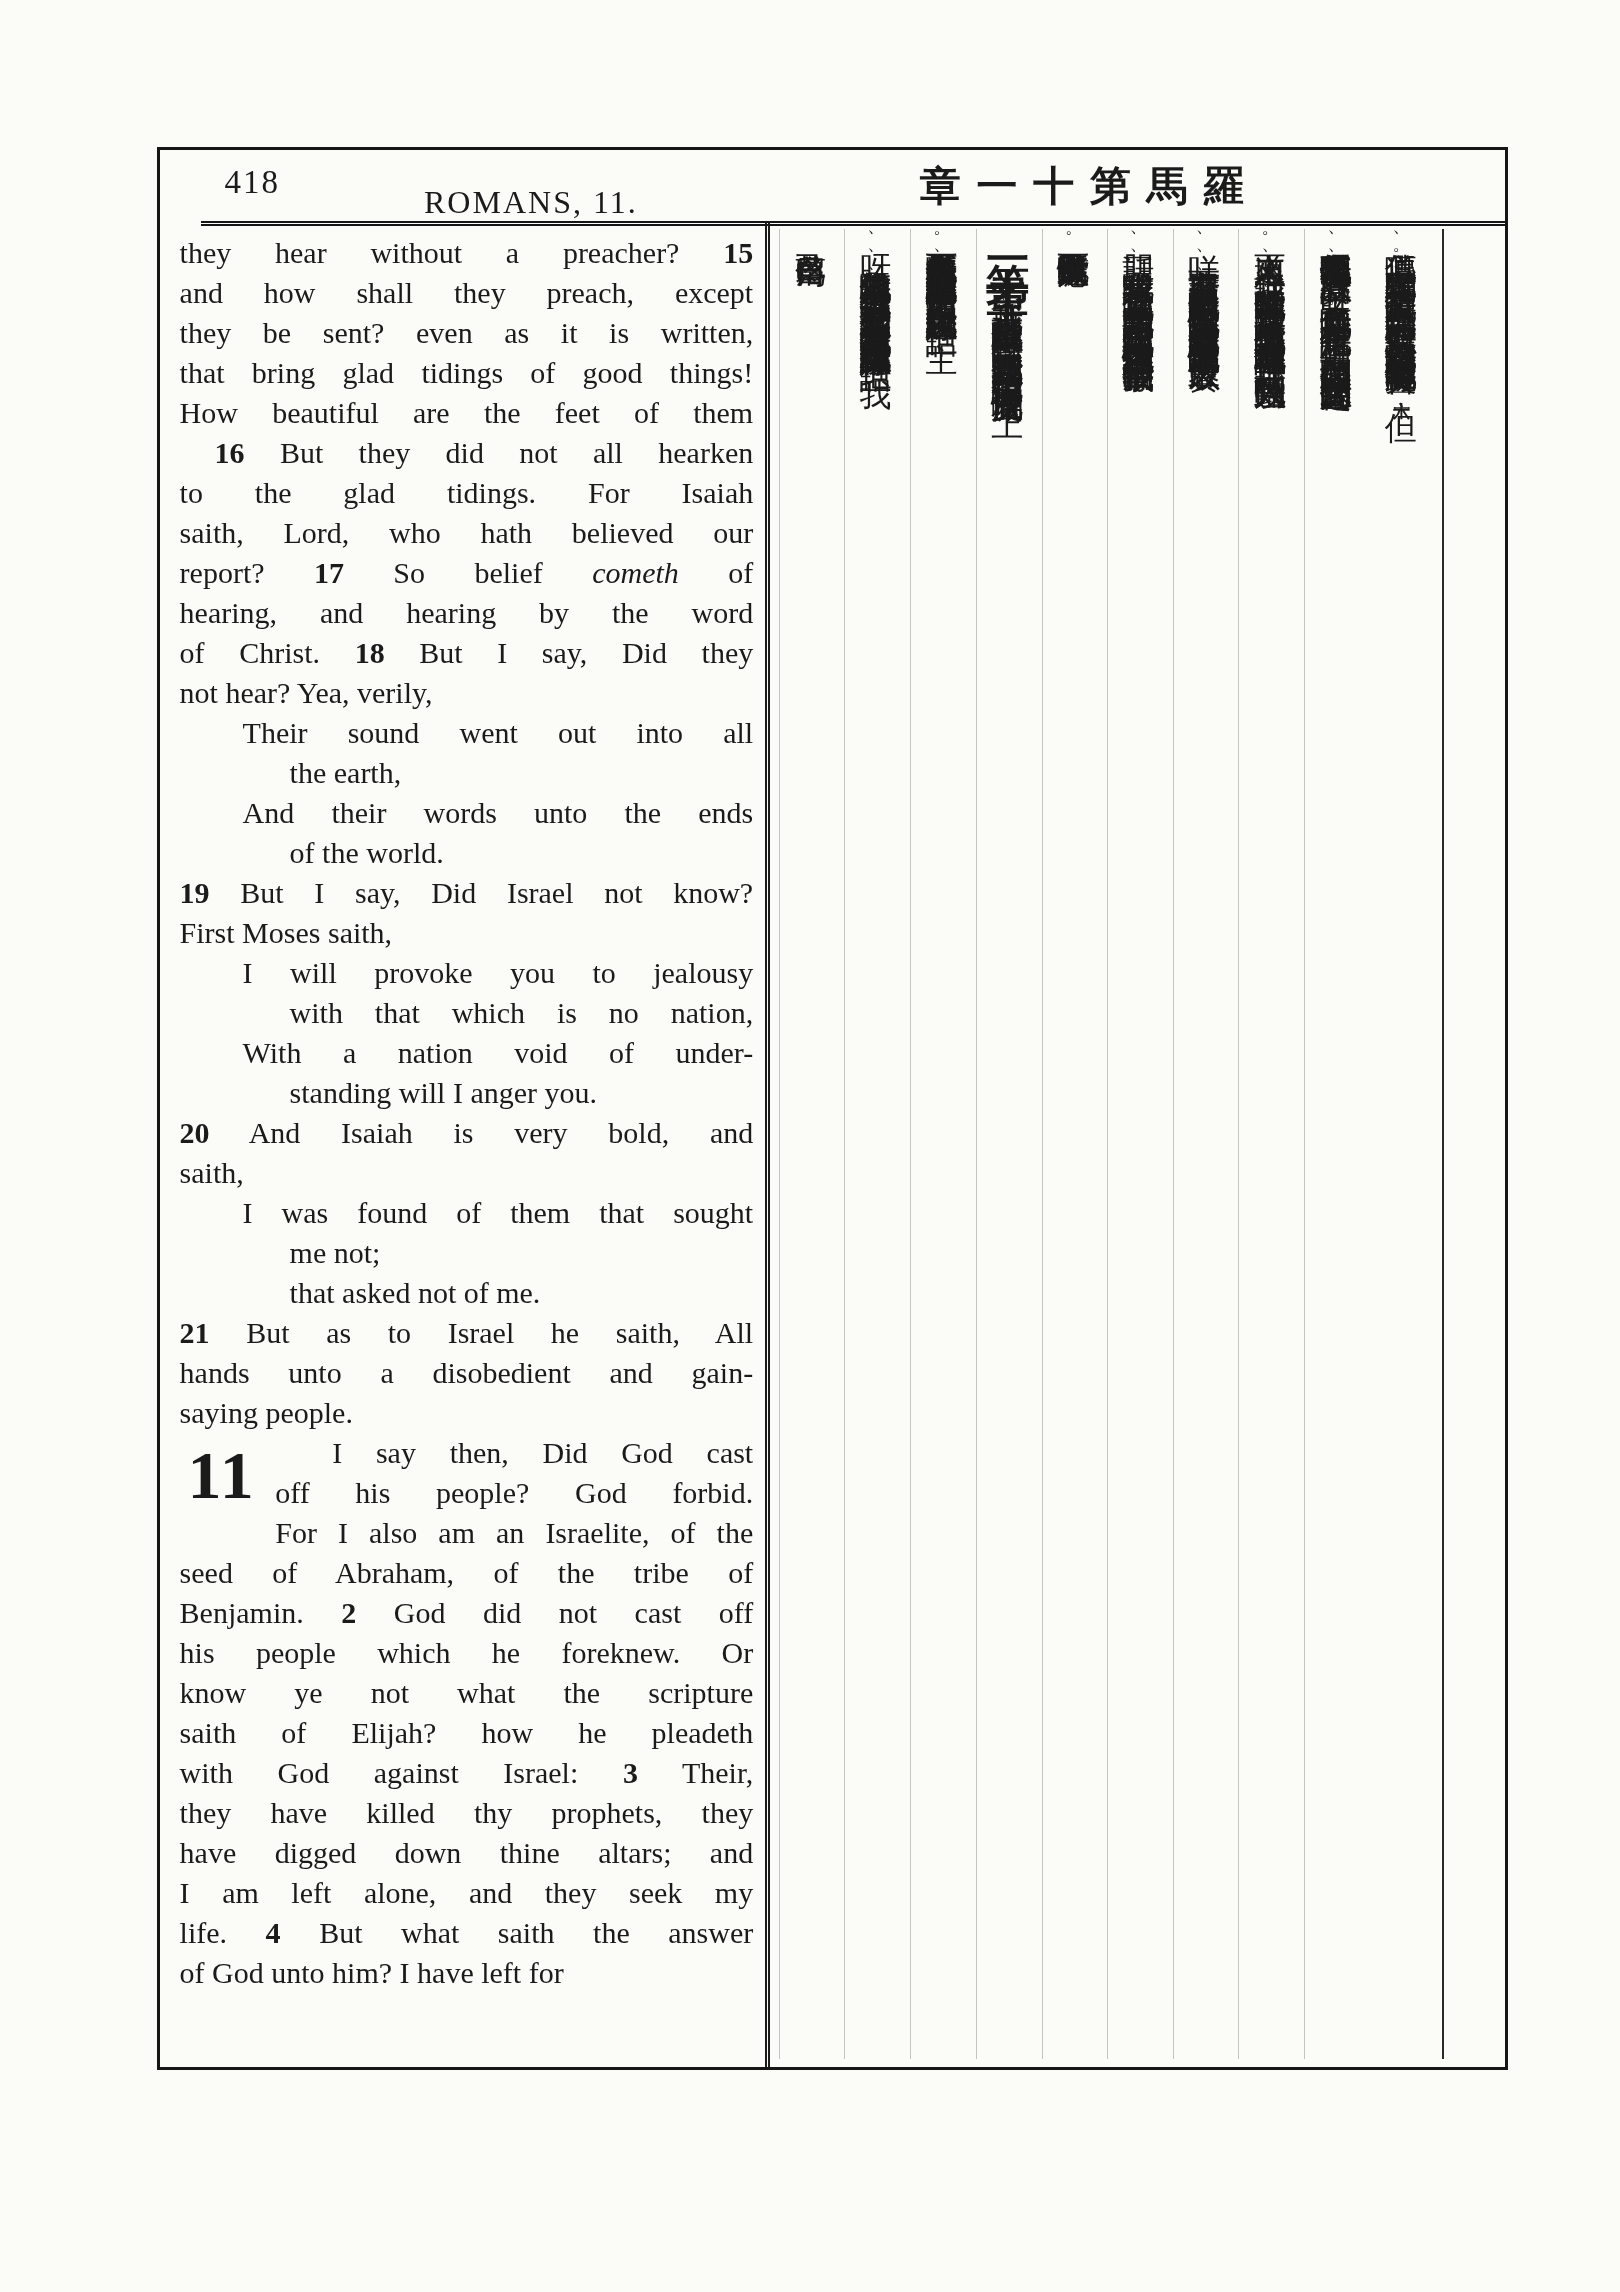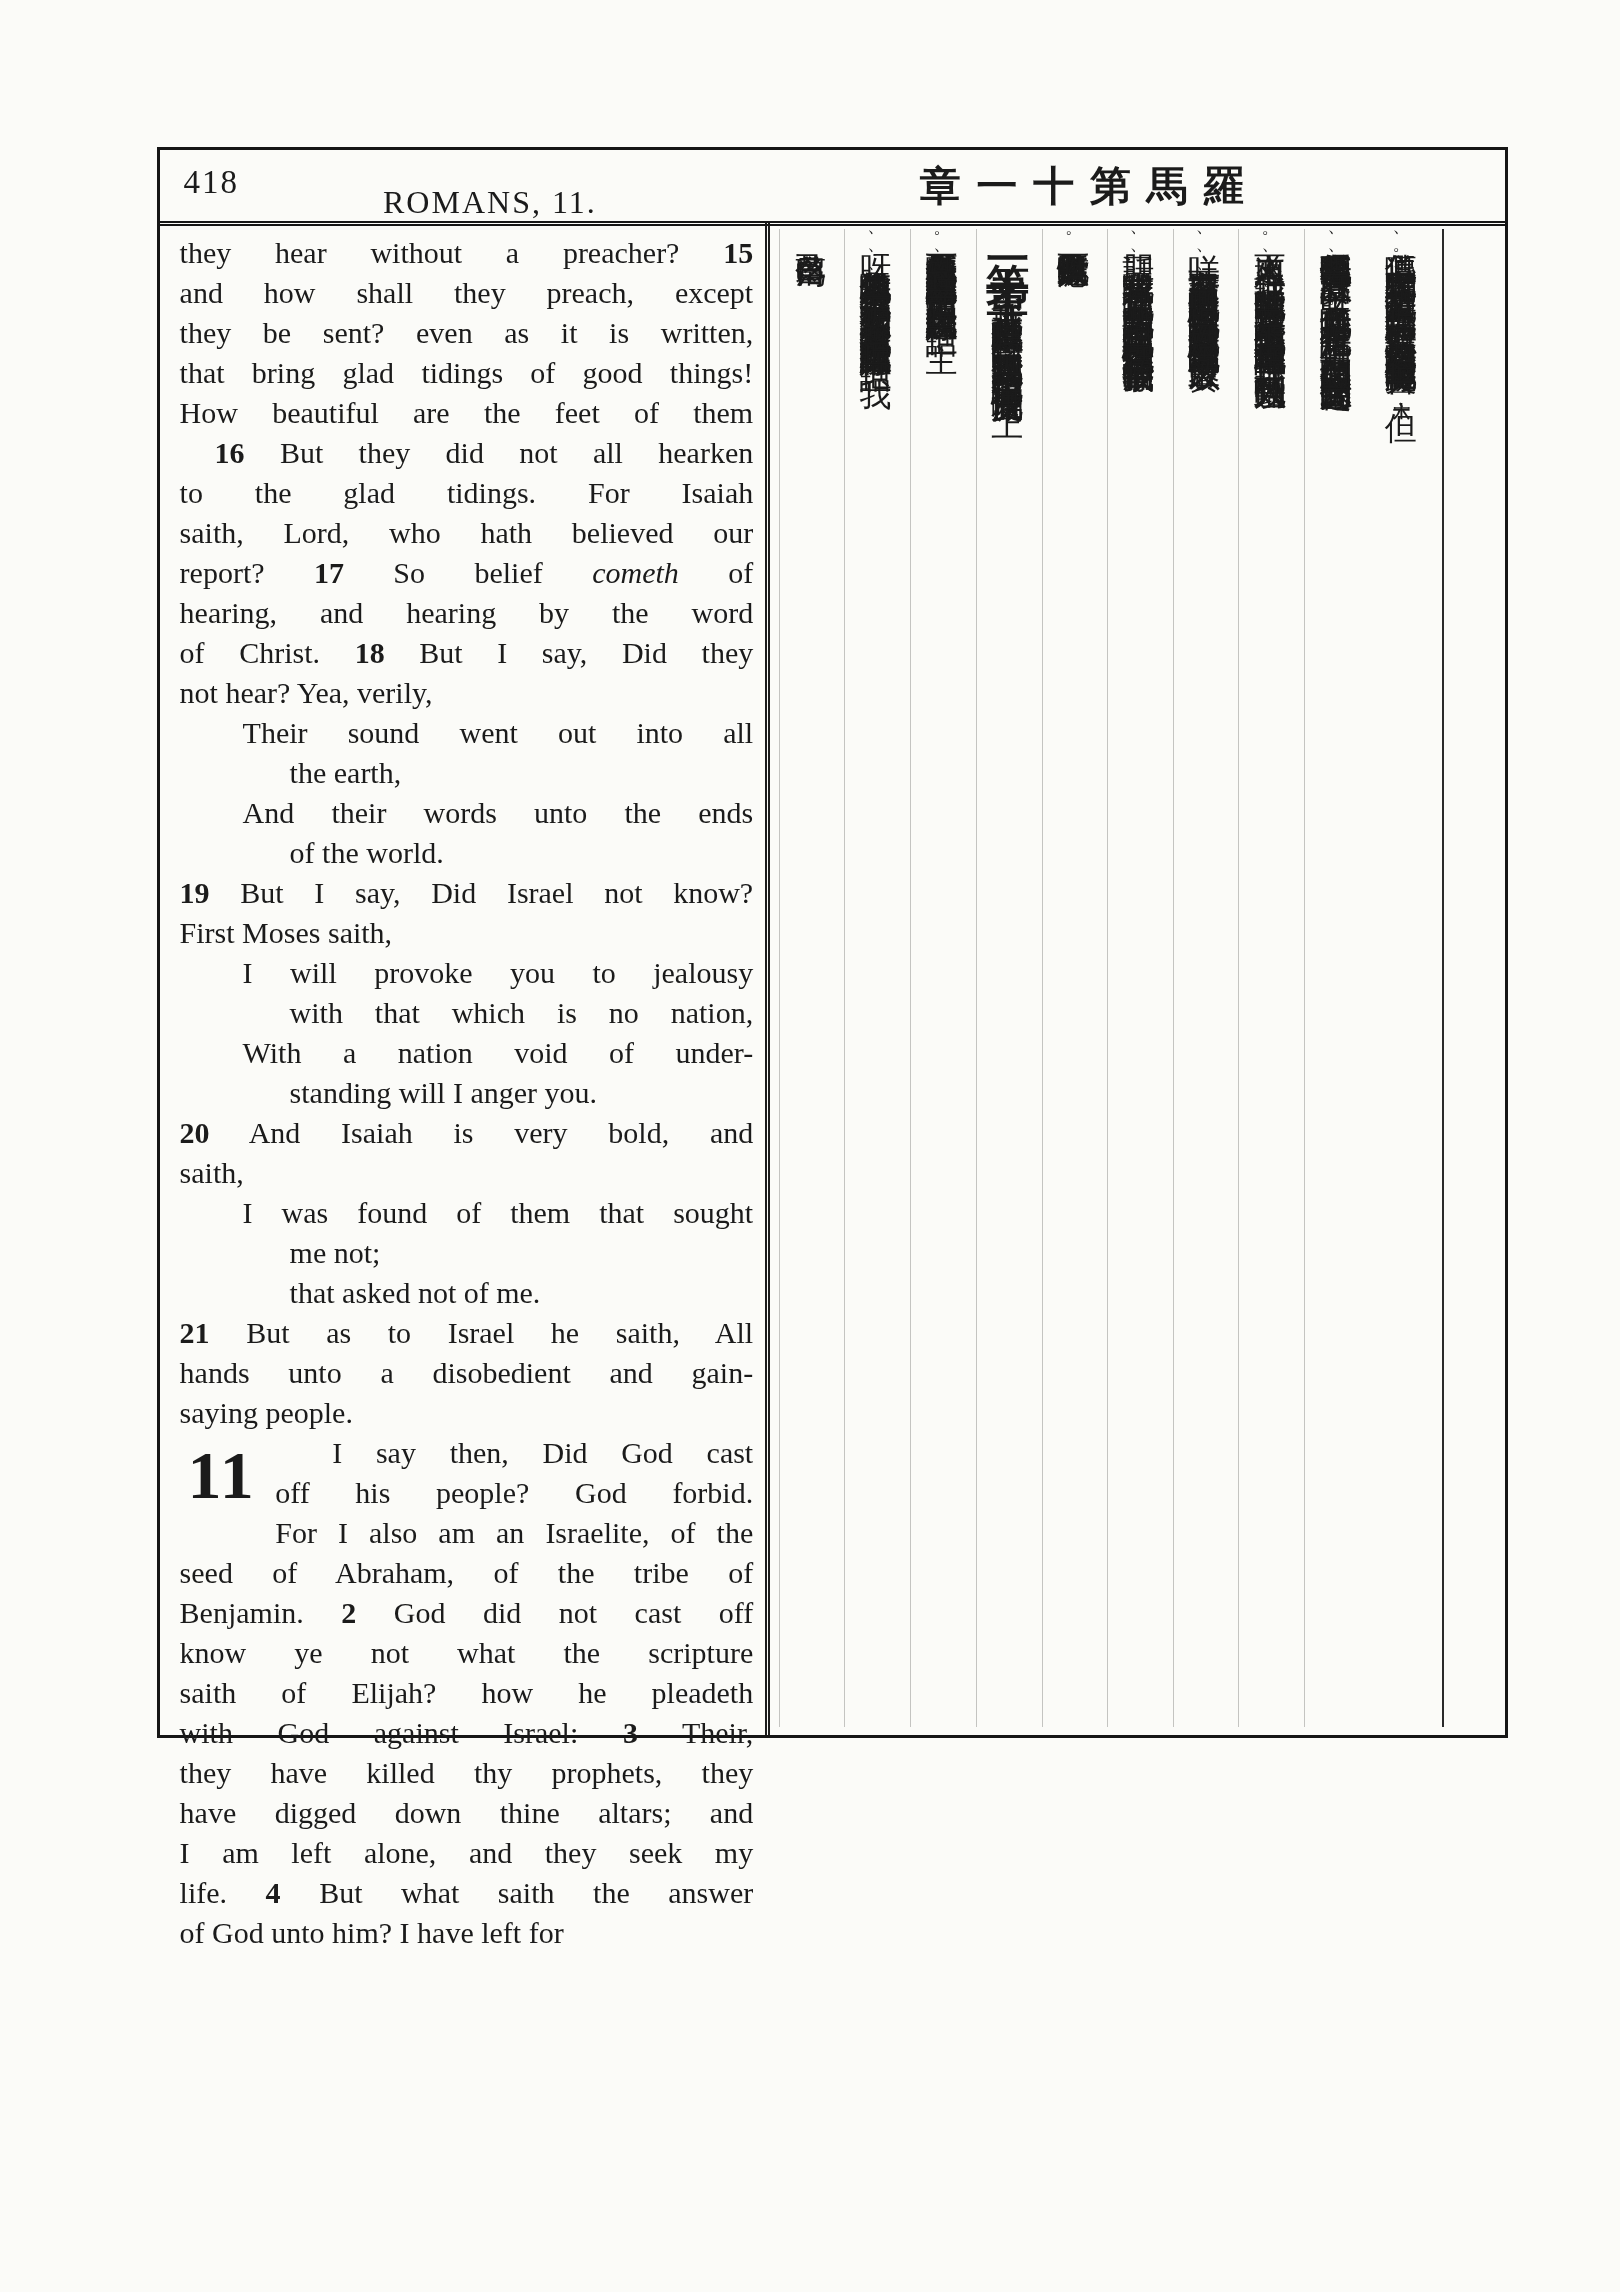--- a/index.html
+++ b/index.html
@@ -4,22 +4,22 @@
 <style>
   html,body{margin:0;padding:0;}
   body{
     width:1620px;height:2293px;position:relative;
     background:#fbfbf8;
     font-family:"Liberation Serif", serif;
     color:#1b1b1b;
     -webkit-font-smoothing:antialiased;
   }
   .page-box{
-    position:absolute;left:157px;top:147px;width:1351px;height:1591px;
-    box-sizing:border-box;border:3.9px solid #161616;background:#fbfbf8;
+    position:absolute;left:157px;top:147px;width:1351px;height:1923px;
+    box-sizing:border-box;border:3.9px solid #161616;background:#fbfbf8;padding-left:41px;
   }
   
   .hdr{
     position:relative;height:71px;
     border-bottom:5.9px double #161616;
   }
   .hdr-num{position:absolute;left:23.5px;top:13.7px;font-size:33px;letter-spacing:2px;}
   .hdr-en{position:absolute;left:223px;top:13.7px;font-size:32px;letter-spacing:2px;margin-top:20px;}
   .hdr-zh{
     position:absolute;right:245px;top:8.8px;font-size:41px;font-weight:600;
@@ -122,20 +122,21 @@
           <div class="eline last"><span>saying people.</span></div>
         </div>
       <div class="chapter">
         <div class="dropcap">11</div>
         <div>
             <div class="eline ci"><span>I say then, Did God cast</span></div>
             <div class="eline"><span>off his people?  God forbid.</span></div>
             <div class="eline"><span>For I also am an Israelite, of the</span></div>
             <div class="eline"><span>seed of Abraham, of the tribe of</span></div>
             <div class="eline"><span>Benjamin.  </span><b>2</b><span> God did not cast off</span></div>
+            <div class="eline"><span>his people which he foreknew.  Or</span></div>
             <div class="eline"><span>know ye not what the scripture</span></div>
             <div class="eline"><span>saith of Elijah? how he pleadeth</span></div>
             <div class="eline"><span>with God against Israel:  </span><b>3</b><span> Their,</span></div>
             <div class="eline"><span>they have killed thy prophets, they</span></div>
             <div class="eline"><span>have digged down thine altars; and</span></div>
             <div class="eline"><span>I am left alone, and they seek my</span></div>
             <div class="eline"><span>life.  </span><b>4</b><span> But what saith the answer</span></div>
             <div class="eline last"><span>of God unto him? I have left for</span></div>
           </div>
       </div>

